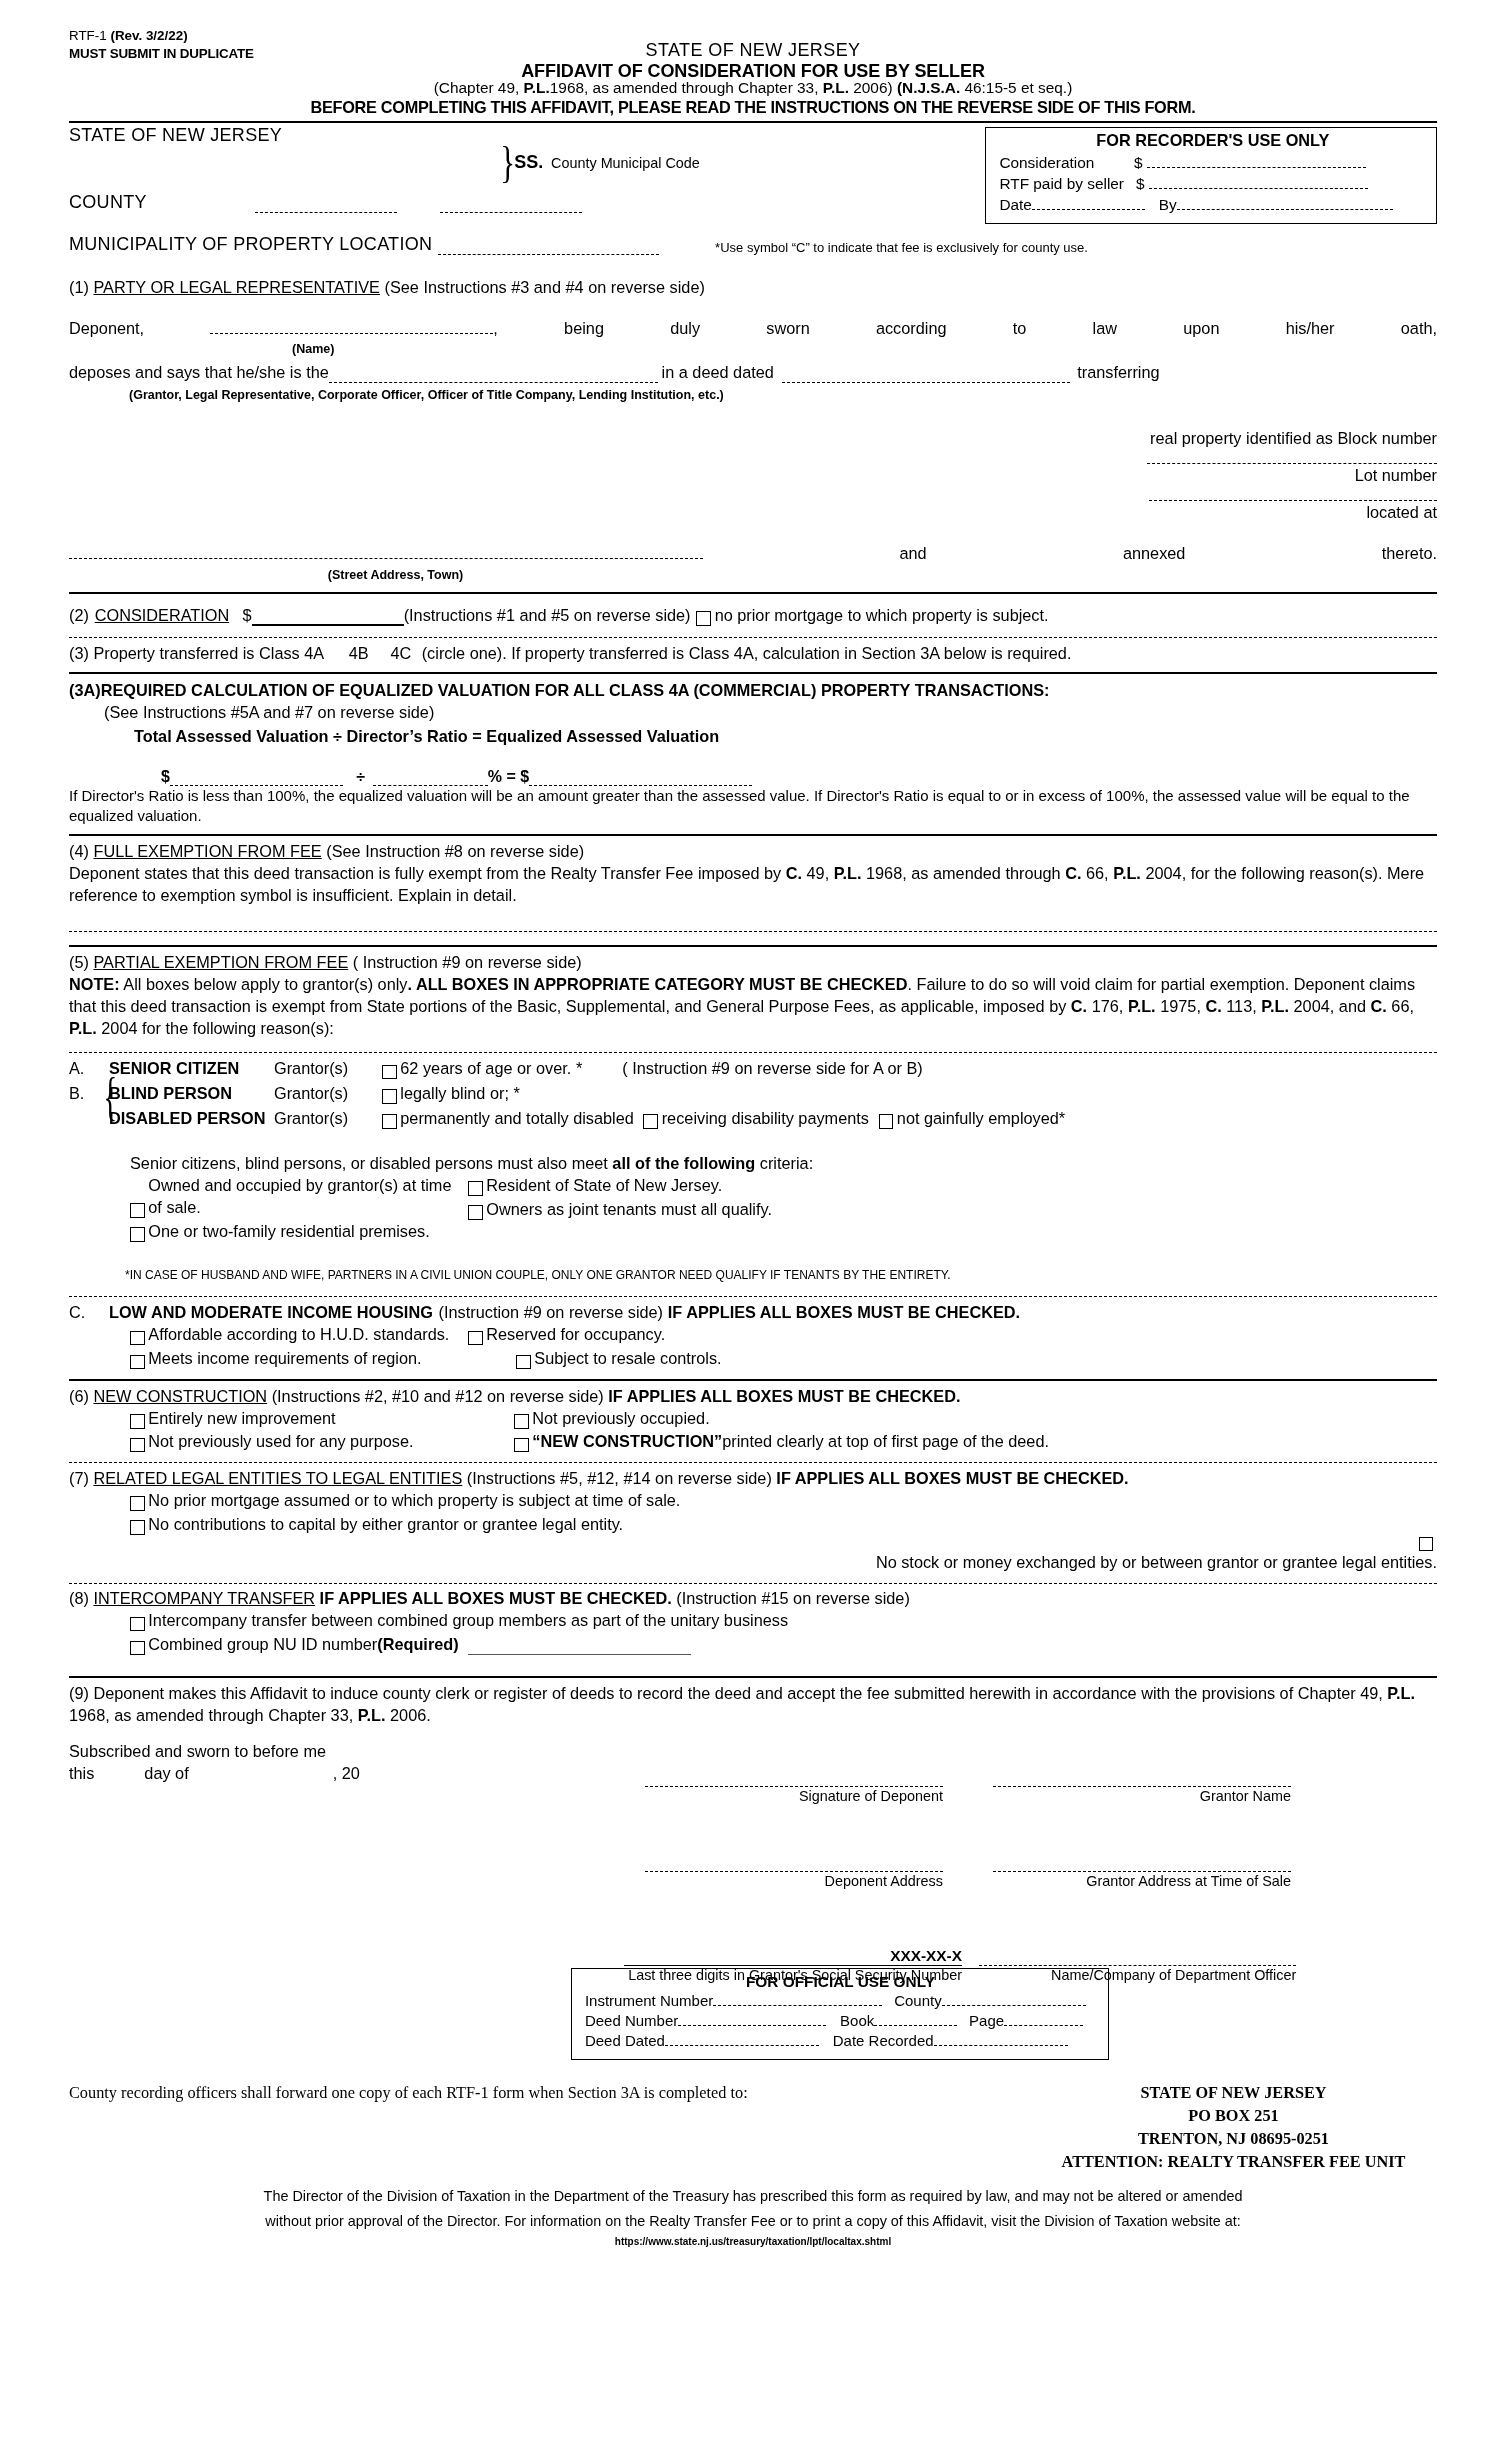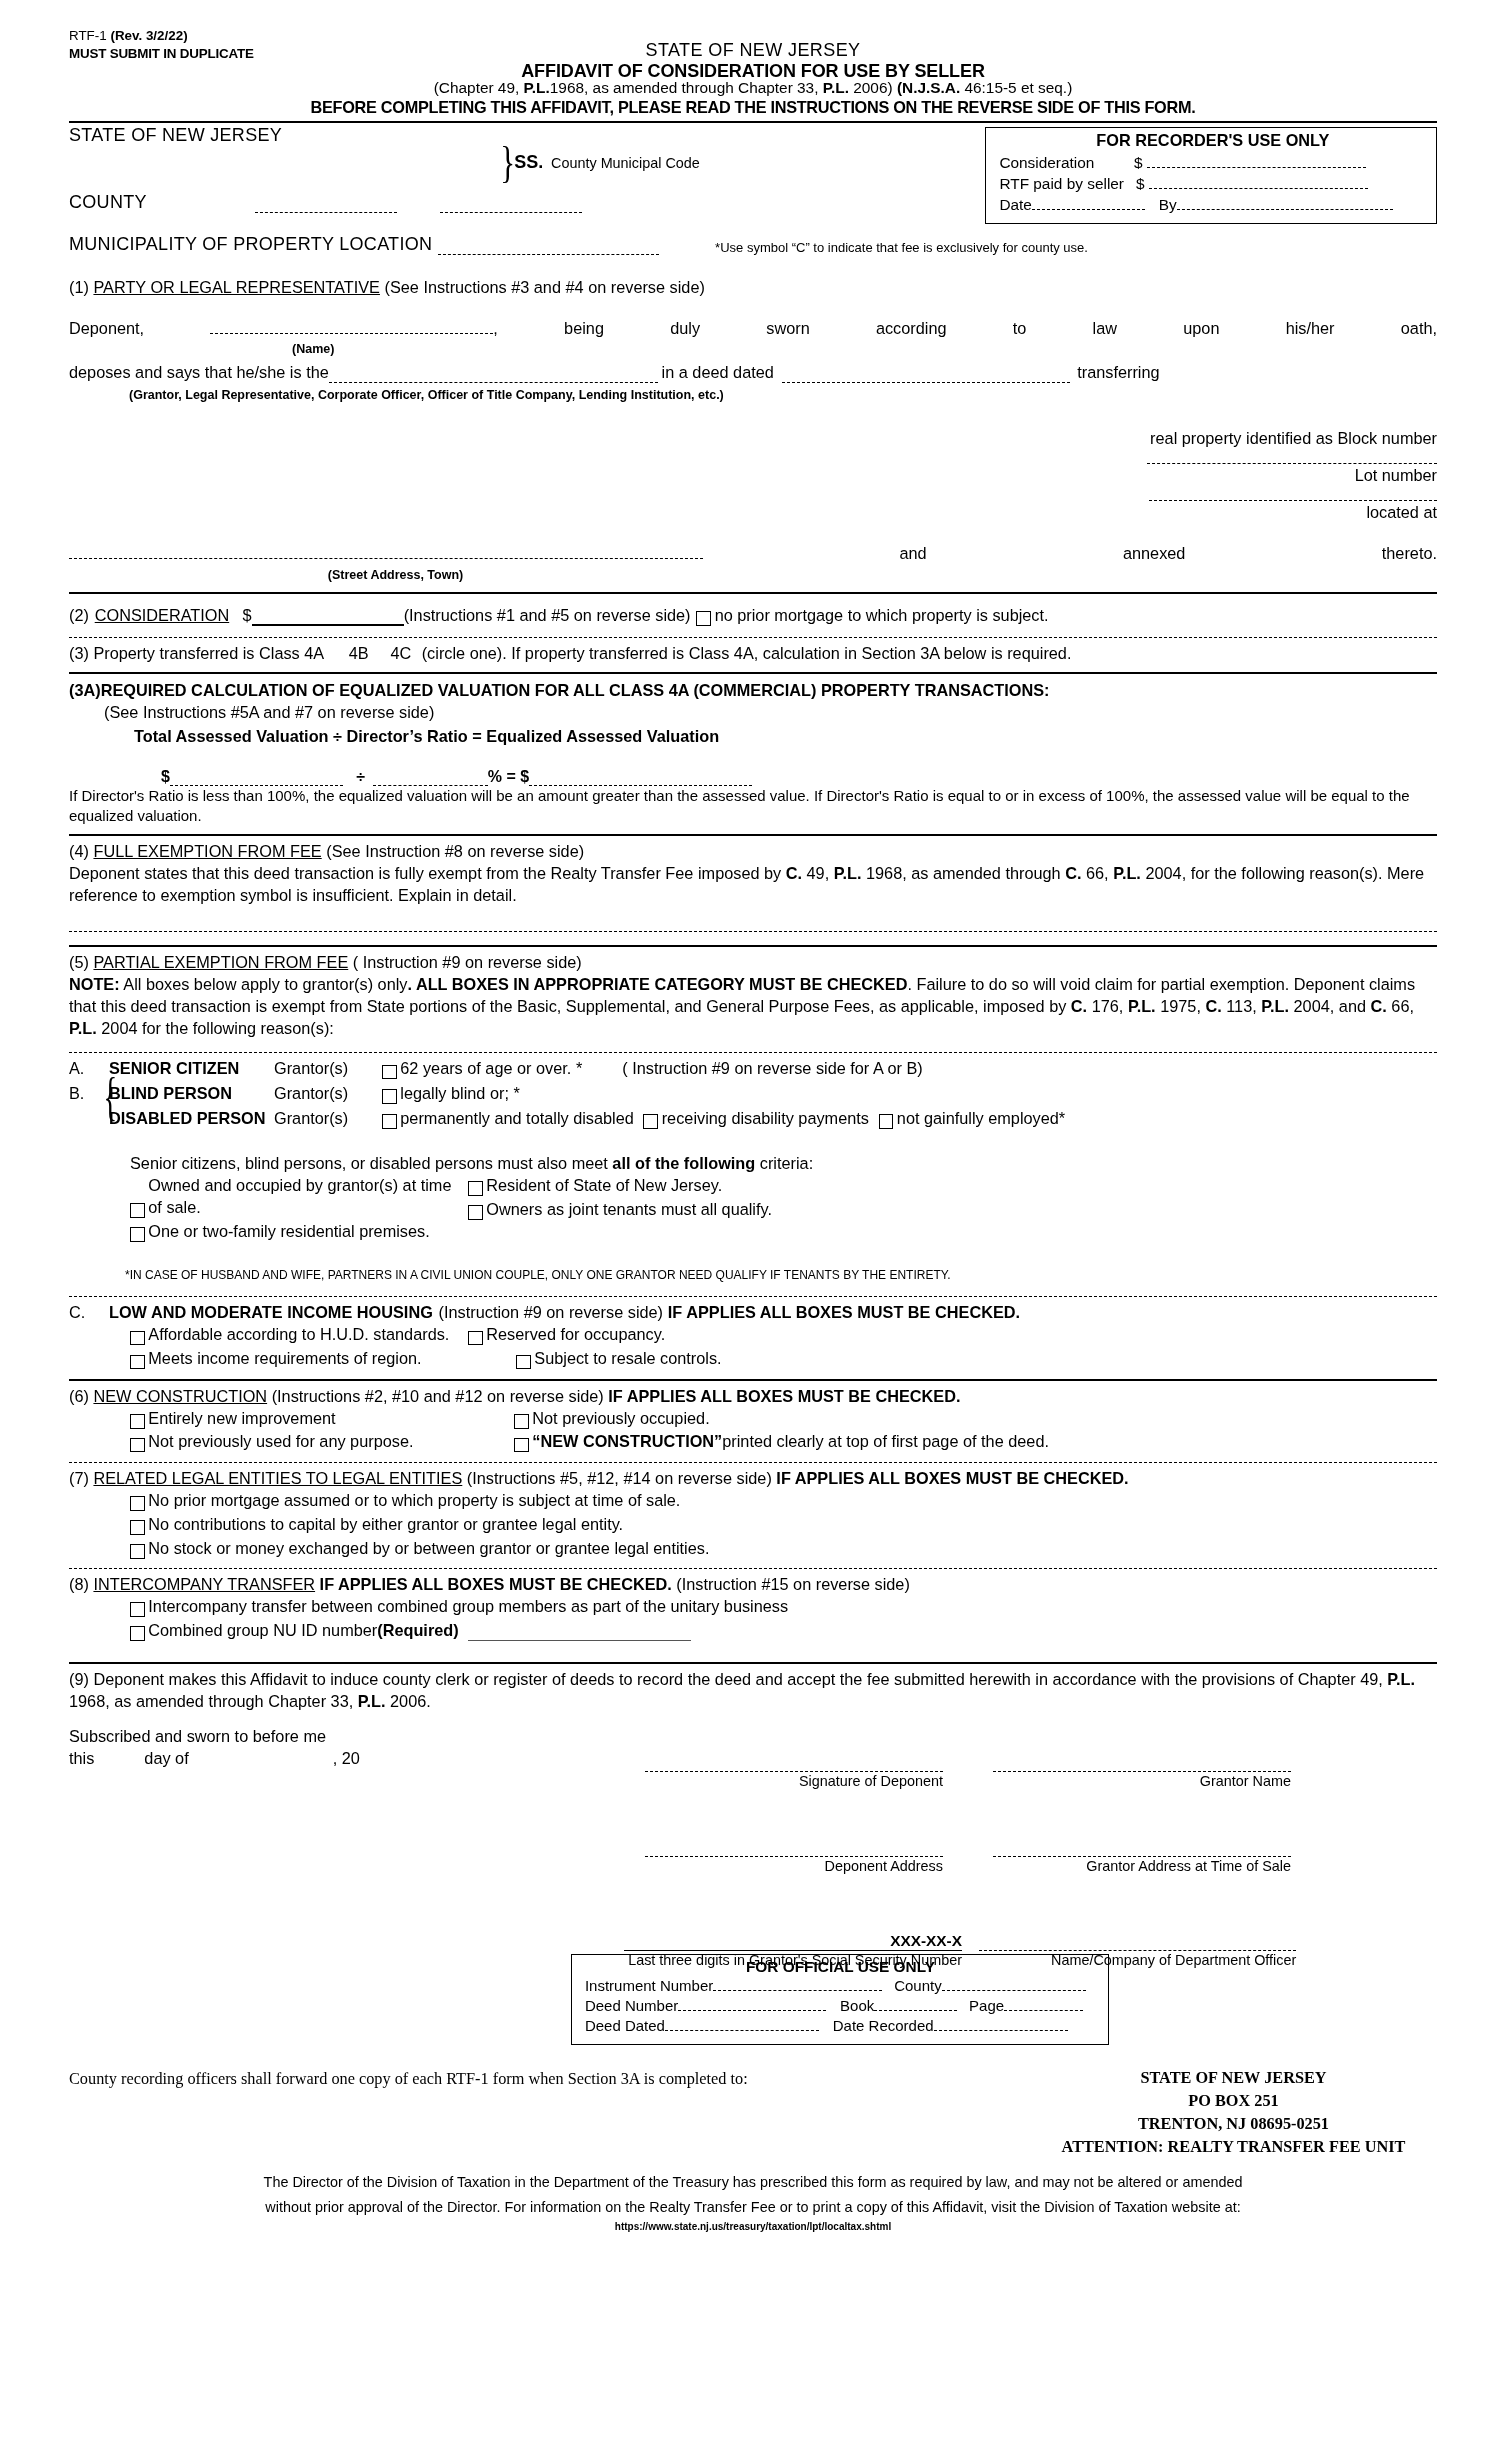--- a/index.html
+++ b/index.html
@@ -476,21 +476,21 @@
     </div>
     <div style="margin-left:61px;">
       <div class="row">
           <span class="cb"></span>
           <span>No prior mortgage assumed or to which property is subject at time of sale.</span>
         </div>
       <div class="row" style="margin-top:1.9px;">
           <span class="cb"></span>
           <span>No contributions to capital by either grantor or grantee legal entity.</span>
         </div>
-      <div class="row" style="margin-top:1.9px;">
+      <div class="row" style="margin-top:1.9px;flex-direction:column;">
           <span class="cb"></span>
           <span>No stock or money exchanged by or between grantor or grantee legal entities.</span>
         </div>
     </div>
   </div>
 
   <div class="rule-dash-fine" style="margin-top:9.6px;margin-bottom:3.8px;"></div>
 
   <div class="sec">
     <div>

